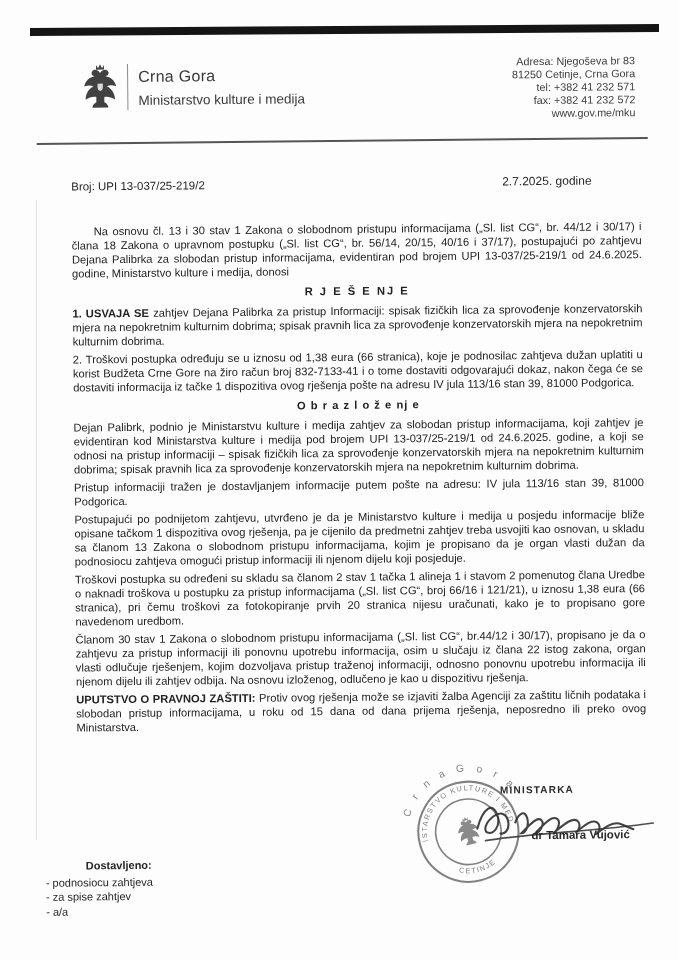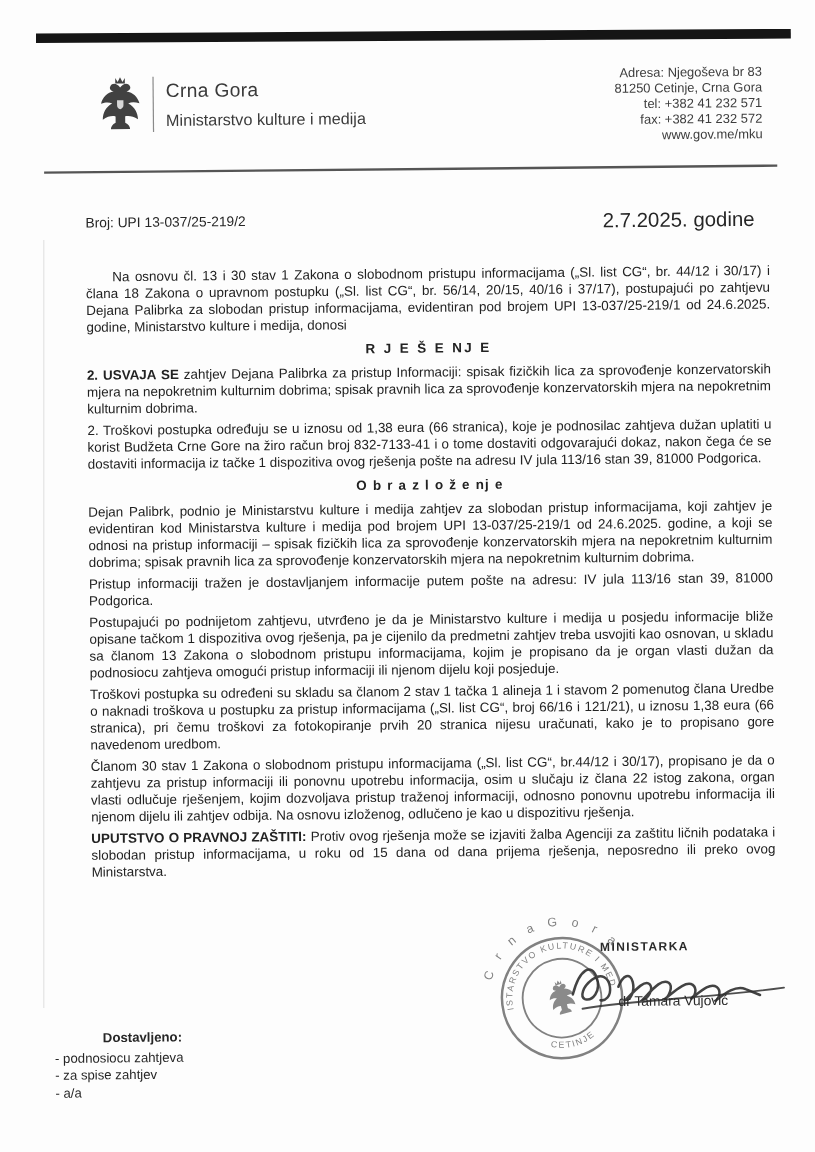--- a/index.html
+++ b/index.html
@@ -20,34 +20,34 @@
   .header-divider { position:absolute; left:131px; top:62px; width:1px; height:46px; background:#8a8a8a; }
   .org { position:absolute; left:142px; top:66px; color:#3a3a3a; }
   .org-name { font-size:16px; letter-spacing:0.3px; }
   .org-dept { font-size:13.5px; margin-top:7px; }
 
   .addr { position:absolute; right:40px; top:57px; text-align:right; font-size:10.8px; line-height:13px; color:#3d3d3d; }
 
   .hr1 { position:absolute; left:40px; right:28px; top:140px; height:1.5px; background:#555; }
 
   .ref  { position:absolute; left:74px;  top:178px; font-size:11.5px; color:#262626; }
-  .date { position:absolute; left:505px; top:176px; font-size:17px; color:#262626;text-align:center; }
+  .date { position:absolute; left:505px; top:176px; font-size:12px; color:#262626;text-align:center; }
 
   .bodytext {
     position:absolute; left:74px; top:222px; width:570px;
     font-size:11.2px; line-height:14px; text-align:justify; color:#222;
   }
   .bodytext p { margin:0 0 4px 0; }
   .indent { text-indent:22px; }
   .center-bold { text-align:center; font-weight:bold; margin:6px 0 6px 0 !important; letter-spacing:1px; }
   .spaced { letter-spacing:2px; }
   b { font-weight:bold; }
 
   .minister-title { position:absolute; left:497px; top:786px; font-size:10px; font-weight:bold; letter-spacing:1.2px; color:#2a2a2a; }
-  .minister-name  { position:absolute; left:512px; top:831px; font-size:11.5px; color:#2a2a2a; }
+  .minister-name  { position:absolute; left:528px; top:831px; font-size:11.5px; color:#2a2a2a;font-weight:bold; }
 
   .stamp { position:absolute; left:396px; top:764px; width:138px; height:138px; opacity:0.78; transform:rotate(-14deg); }
   .stamp text { font-family:"Liberation Sans", sans-serif; fill:#5d5d5d; }
   .stamp .outer-t { font-size:12px; letter-spacing:5px; }
   .stamp .ring-t  { font-size:8.5px; letter-spacing:1.6px; }
 
   .signature-svg { position:absolute; left:468px; top:790px; width:190px; height:58px; }
 
   .distribution { position:absolute; left:42px; top:856px; font-size:11px; line-height:14.5px; color:#262626; }
   .distribution .dist-head { font-weight:bold; margin-bottom:2px;padding-left:40px; }
@@ -82,21 +82,21 @@
       <div>www.gov.me/mku</div>
     </div>
     <div class="hr1"></div>
 
     <div class="ref">Broj: UPI 13-037/25-219/2</div>
     <div class="date">2.7.2025. godine</div>
 
     <div class="bodytext">
       <p class="indent">Na osnovu čl. 13 i 30 stav 1 Zakona o slobodnom pristupu informacijama („Sl. list CG“, br. 44/12 i 30/17) i člana 18 Zakona o upravnom postupku („Sl. list CG“, br. 56/14, 20/15, 40/16 i 37/17), postupajući po zahtjevu Dejana Palibrka za slobodan pristup informacijama, evidentiran pod brojem UPI 13-037/25-219/1 od 24.6.2025. godine, Ministarstvo kulture i medija, donosi</p>
       <p class="center-bold spaced">R J E Š E NJ E</p>
-      <p><b>2. USVAJA SE</b> <span>zahtjev Dejana Palibrka za pristup Informaciji: spisak fizičkih lica za sprovođenje konzervatorskih mjera na nepokretnim kulturnim dobrima; spisak pravnih lica za sprovođenje konzervatorskih mjera na nepokretnim kulturnim dobrima.</span></p>
+      <p><b>1. USVAJA SE</b> <span>zahtjev Dejana Palibrka za pristup Informaciji: spisak fizičkih lica za sprovođenje konzervatorskih mjera na nepokretnim kulturnim dobrima; spisak pravnih lica za sprovođenje konzervatorskih mjera na nepokretnim kulturnim dobrima.</span></p>
       <p>2. Troškovi postupka određuju se u iznosu od 1,38 eura (66 stranica), koje je podnosilac zahtjeva dužan uplatiti u korist Budžeta Crne Gore na žiro račun broj 832-7133-41 i o tome dostaviti odgovarajući dokaz, nakon čega će se dostaviti informacija iz tačke 1 dispozitiva ovog rješenja pošte na adresu IV jula 113/16 stan 39, 81000 Podgorica.</p>
       <p class="center-bold">O b r a z l o ž e nj e</p>
       <p>Dejan Palibrk, podnio je Ministarstvu kulture i medija zahtjev za slobodan pristup informacijama, koji zahtjev je evidentiran kod Ministarstva kulture i medija pod brojem UPI 13-037/25-219/1 od 24.6.2025. godine, a koji se odnosi na pristup informaciji – spisak fizičkih lica za sprovođenje konzervatorskih mjera na nepokretnim kulturnim dobrima; spisak pravnih lica za sprovođenje konzervatorskih mjera na nepokretnim kulturnim dobrima.</p>
       <p>Pristup informaciji tražen je dostavljanjem informacije putem pošte na adresu: IV jula 113/16 stan 39, 81000 Podgorica.</p>
       <p>Postupajući po podnijetom zahtjevu, utvrđeno je da je Ministarstvo kulture i medija u posjedu informacije bliže opisane tačkom 1 dispozitiva ovog rješenja, pa je cijenilo da predmetni zahtjev treba usvojiti kao osnovan, u skladu sa članom 13 Zakona o slobodnom pristupu informacijama, kojim je propisano da je organ vlasti dužan da podnosiocu zahtjeva omogući pristup informaciji ili njenom dijelu koji posjeduje.</p>
       <p>Troškovi postupka su određeni su skladu sa članom 2 stav 1 tačka 1 alineja 1 i stavom 2 pomenutog člana Uredbe o naknadi troškova u postupku za pristup informacijama („Sl. list CG“, broj 66/16 i 121/21), u iznosu 1,38 eura (66 stranica), pri čemu troškovi za fotokopiranje prvih 20 stranica nijesu uračunati, kako je to propisano gore navedenom uredbom.</p>
       <p>Članom 30 stav 1 Zakona o slobodnom pristupu informacijama („Sl. list CG“, br.44/12 i 30/17), propisano je da o zahtjevu za pristup informaciji ili ponovnu upotrebu informacija, osim u slučaju iz člana 22 istog zakona, organ vlasti odlučuje rješenjem, kojim dozvoljava pristup traženoj informaciji, odnosno ponovnu upotrebu informacija ili njenom dijelu ili zahtjev odbija. Na osnovu izloženog, odlučeno je kao u dispozitivu rješenja.</p>
       <p><b>UPUTSTVO O PRAVNOJ ZAŠTITI:</b> <span>Protiv ovog rješenja može se izjaviti žalba Agenciji za zaštitu ličnih podataka i slobodan pristup informacijama, u roku od 15 dana od dana prijema rješenja, neposredno ili preko ovog Ministarstva.</span></p>
     </div>
 

